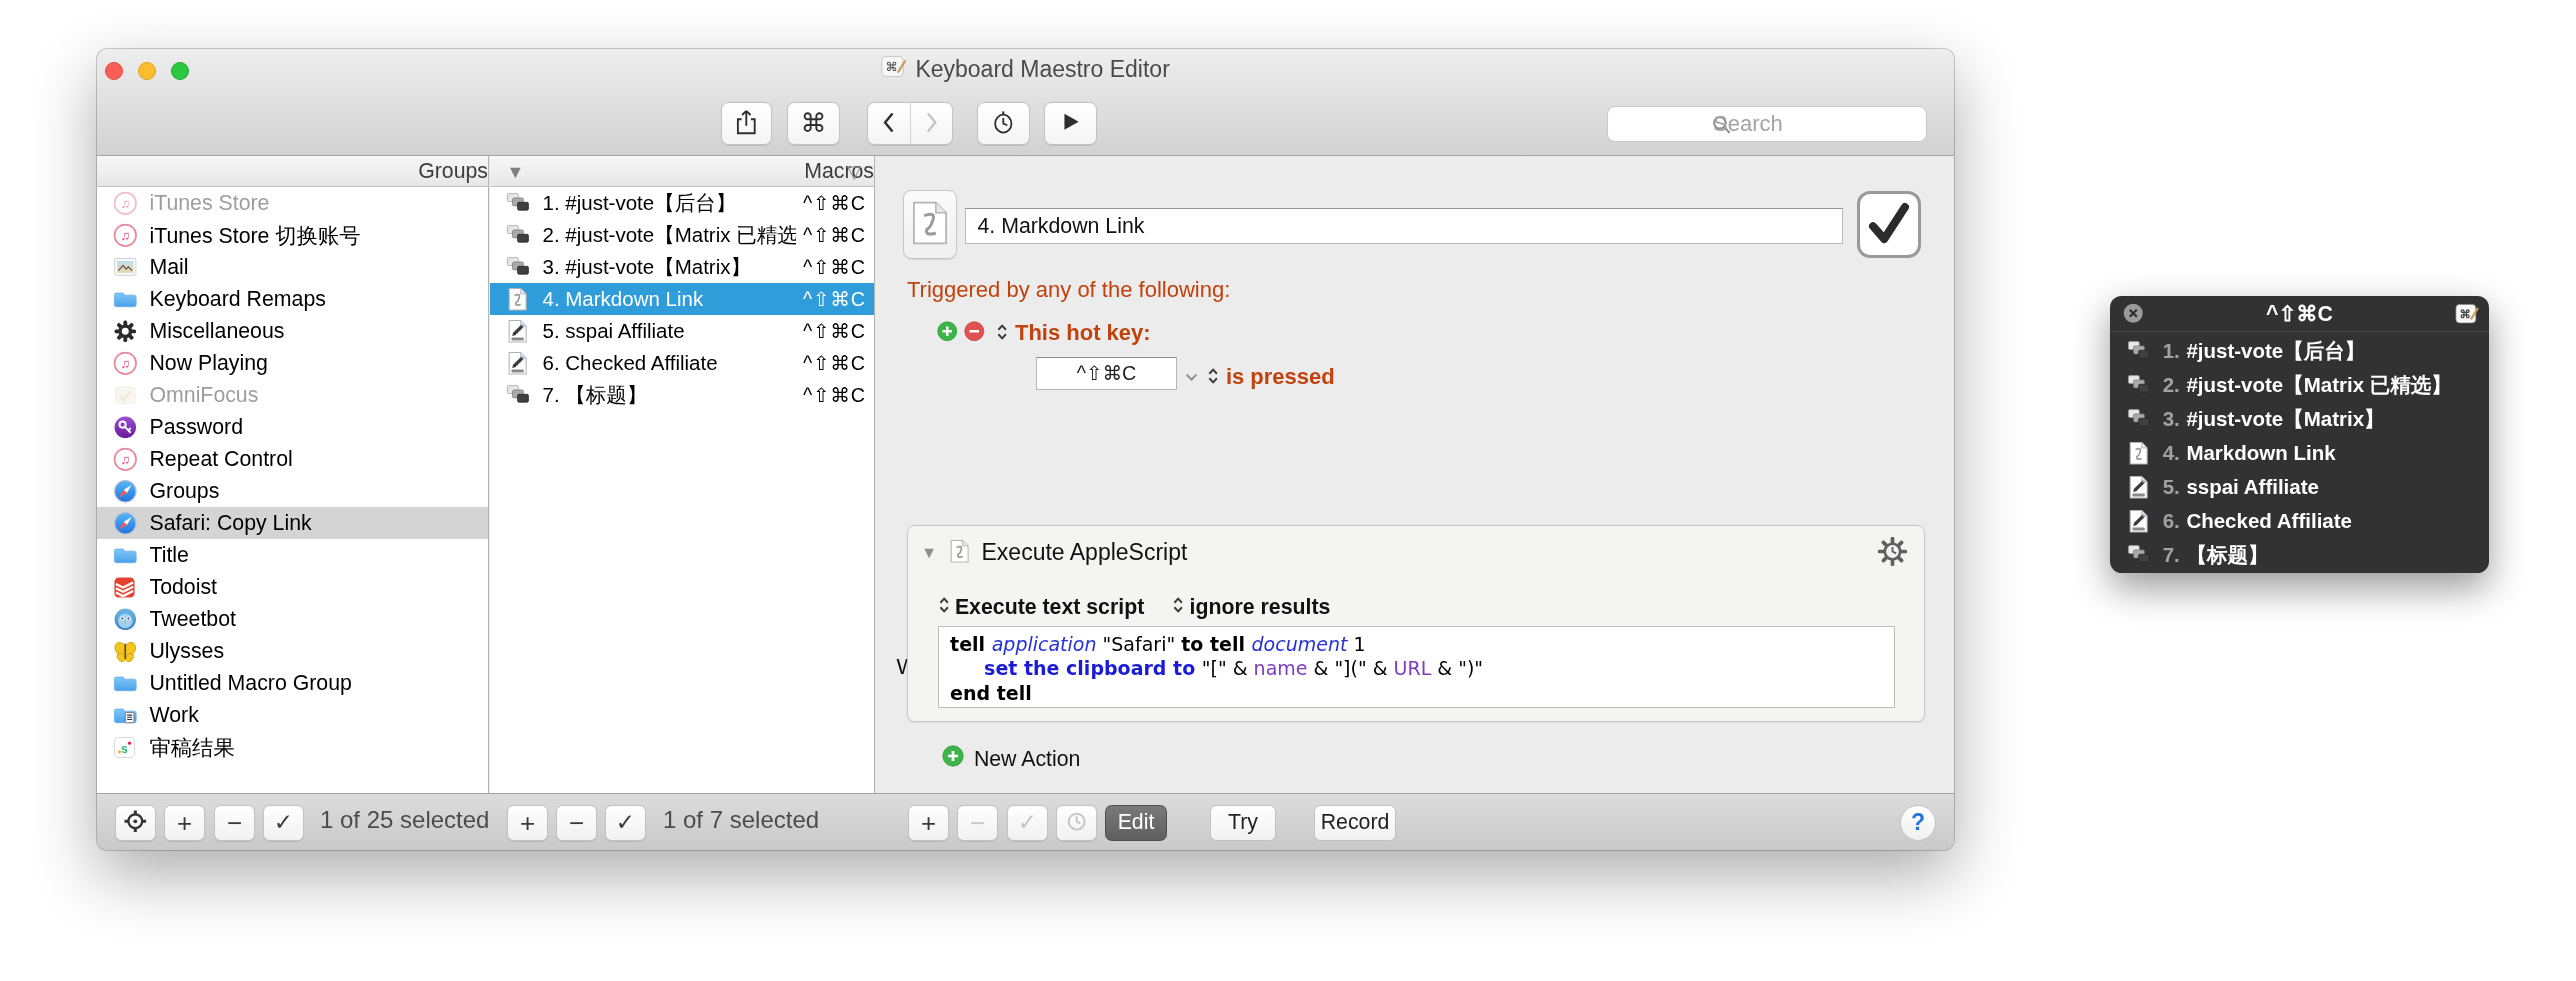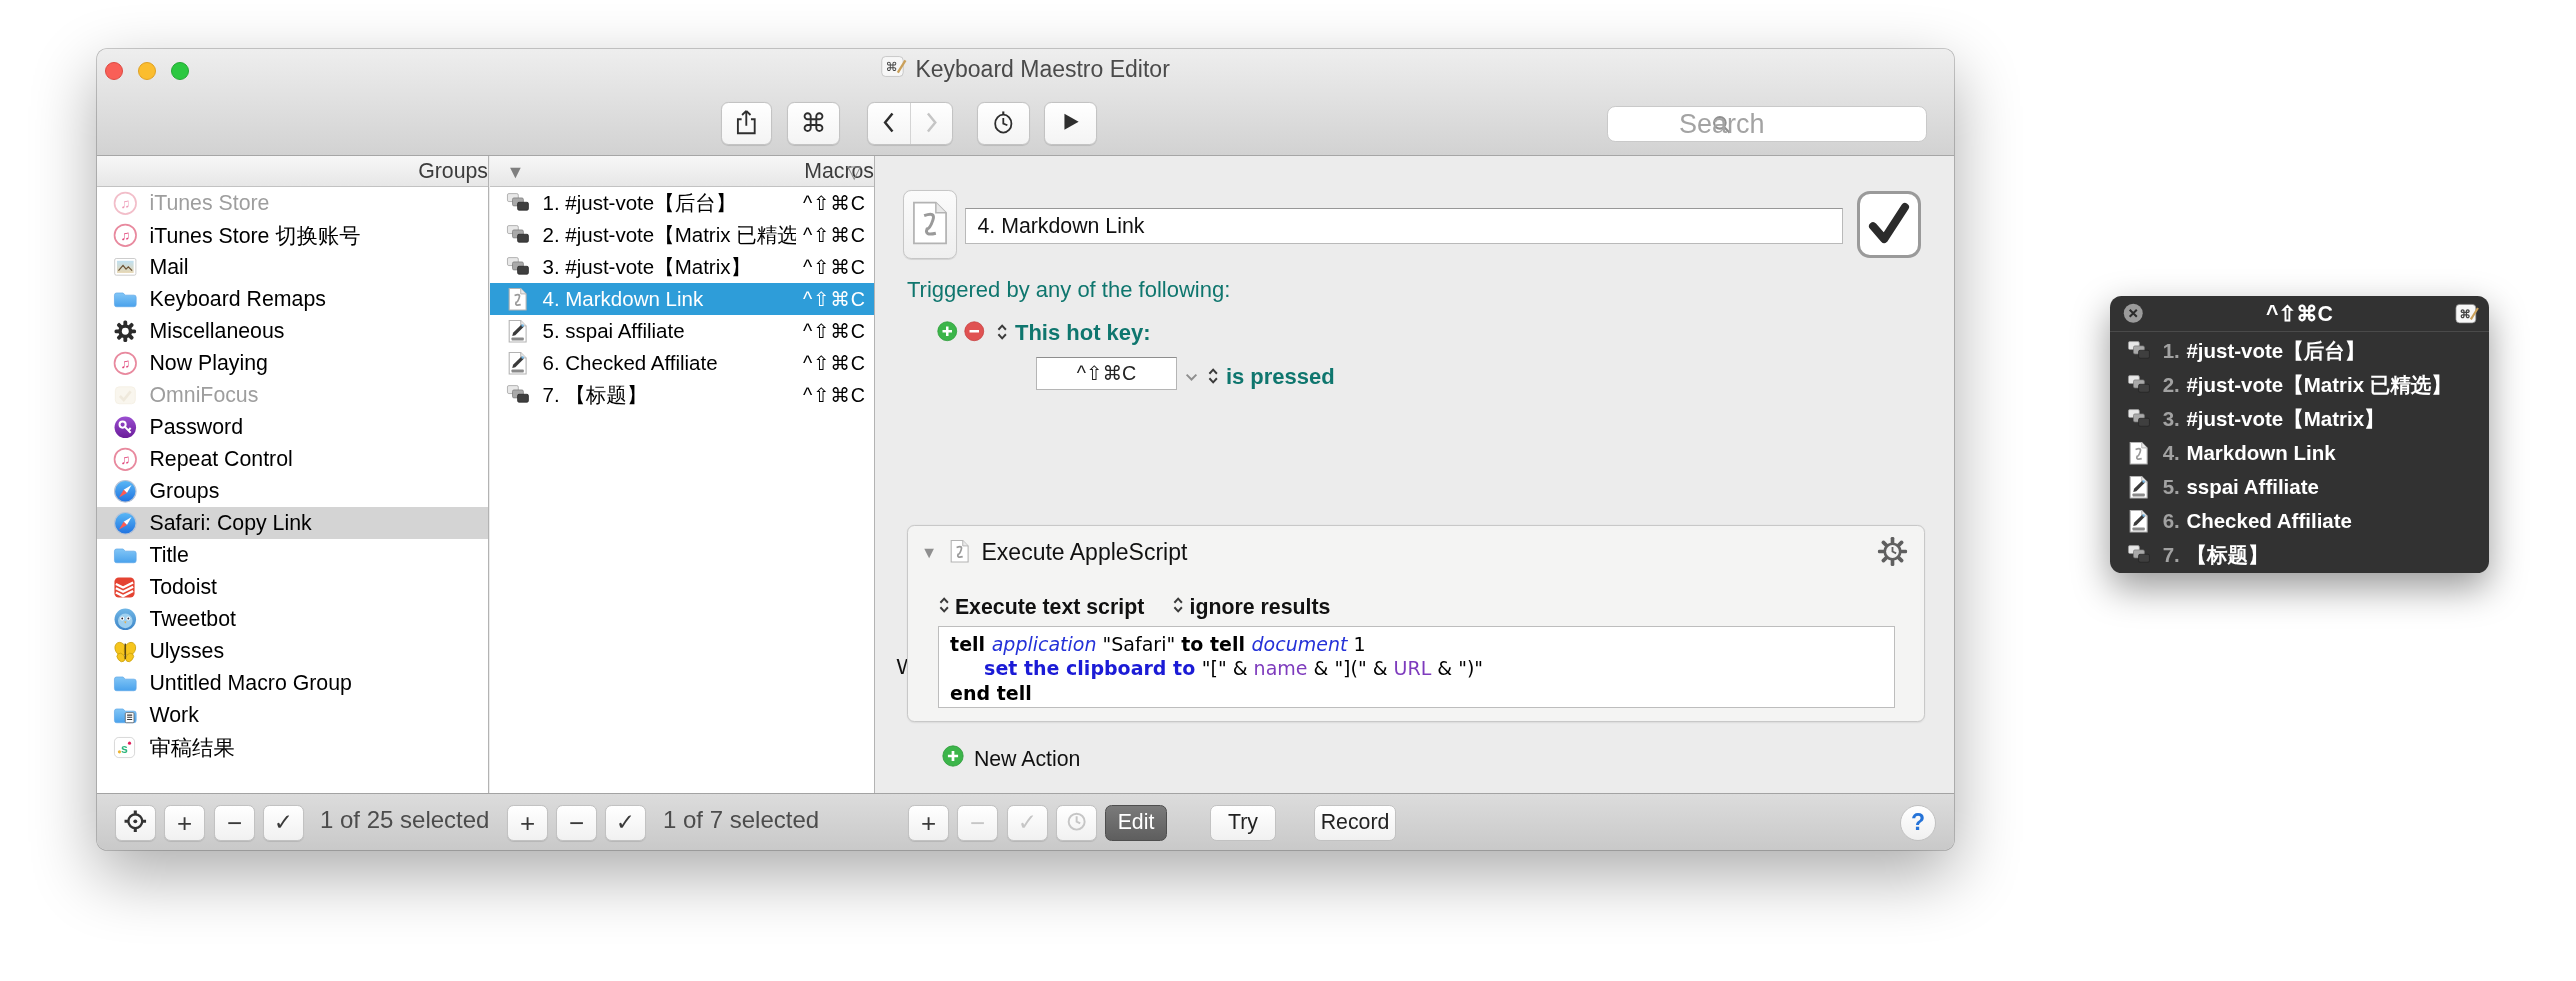--- a/index.html
+++ b/index.html
@@ -23,21 +23,21 @@
   .tb { position:absolute; top:53px; height:43px; display:flex; align-items:center;
     justify-content:center; background:linear-gradient(#ffffff,#f4f4f4);
     border:0.8px solid #c3c3c3; border-radius:7.4px; box-shadow:0 0.8px 0.8px rgba(0,0,0,.12); }
   .tb.seg { padding:0; }
   .seg-half { width:43px; height:100%; display:flex; align-items:center; justify-content:center; }
   .seg-half + .seg-half { border-left:0.8px solid #d4d4d4; }
   .searchbox { position:absolute; top:57px; left:1510px; width:320px; height:36px;
     background:#fff; border:0.8px solid #c9c9c9; border-radius:8.2px; }
   .searchbox svg { position:absolute; left:103px; top:7.4px; }
   .searchbox input { position:absolute; inset:0; width:100%; height:100%; border:none;
-    outline:none; background:transparent; font-size:27px; padding-left:71px;
+    outline:none; background:transparent; font-size:22px; padding-left:105px;
     font-family:"Liberation Sans", sans-serif; color:#333; }
   .searchbox input::placeholder { color:#a3a3a3; }
 
   
   .col { position:absolute; top:107px; bottom:57px; background:#fff; }
   .groups-col { left:0; width:392px; border-right:0.8px solid #b3b3b3; }
   .macros-col { left:393px; width:385px; border-right:0.8px solid #b3b3b3; }
   .col-header { height:31px; background:linear-gradient(#f7f7f7,#e7e7e7);
     border-bottom:0.8px solid #c2c2c2; display:flex; align-items:center;
     justify-content:flex-end; font-size:21.3px; color:#3c3c3c; position:relative; }
@@ -57,21 +57,21 @@
   .detail { position:absolute; left:779px; right:0; top:107px; bottom:57px; background:#ececec; }
   .abs { position:absolute; }
   .macro-icon-btn { left:27px; top:34px; width:54px; height:69px; border-radius:8.2px;
     background:linear-gradient(#fbfbfb,#efefef); border:0.8px solid #c6c6c6;
     display:flex; align-items:center; justify-content:center; box-shadow:0 0.8px 0.8px rgba(0,0,0,.1); }
   .name-field { left:89px; top:52px; width:878px; height:36px; background:#fff;
     border:0.8px solid #b9b9b9; border-top-color:#979797; display:flex; align-items:center;
     padding-left:11.5px; font-size:21.3px; color:#111; }
   .big-check { left:981px; top:35px; width:64px; height:67px; background:#fff;
     border:3.3px solid #9a9a9a; border-radius:13px; display:flex; align-items:center; justify-content:center; }
-  .lbl { font-size:22px; color:#0f766e; }
+  .lbl { font-size:22px; color:#c2410c; }
   .bold { font-weight:bold; }
   .trig-row { left:61px; top:164px; display:flex; align-items:center; gap:6.6px; }
   .hk-field { left:160px; top:201px; width:141px; height:33px; background:#fff;
     border:0.8px solid #b5b5b5; border-top-color:#8e8e8e; display:flex; align-items:center;
     justify-content:center; font-size:19.7px; color:#222; }
   .hk-chev { left:309px; top:213px; }
   .pressed-row { left:331px; top:208px; display:flex; align-items:center; gap:6.6px; }
   .script-row { left:62px; top:420px; display:flex; align-items:center; gap:6.6px; }
   .web-note { left:60px; top:453px; font-size:22px; color:#111; }
   .will-exec { left:20.5px; top:498px; font-size:22px; color:#111; }

